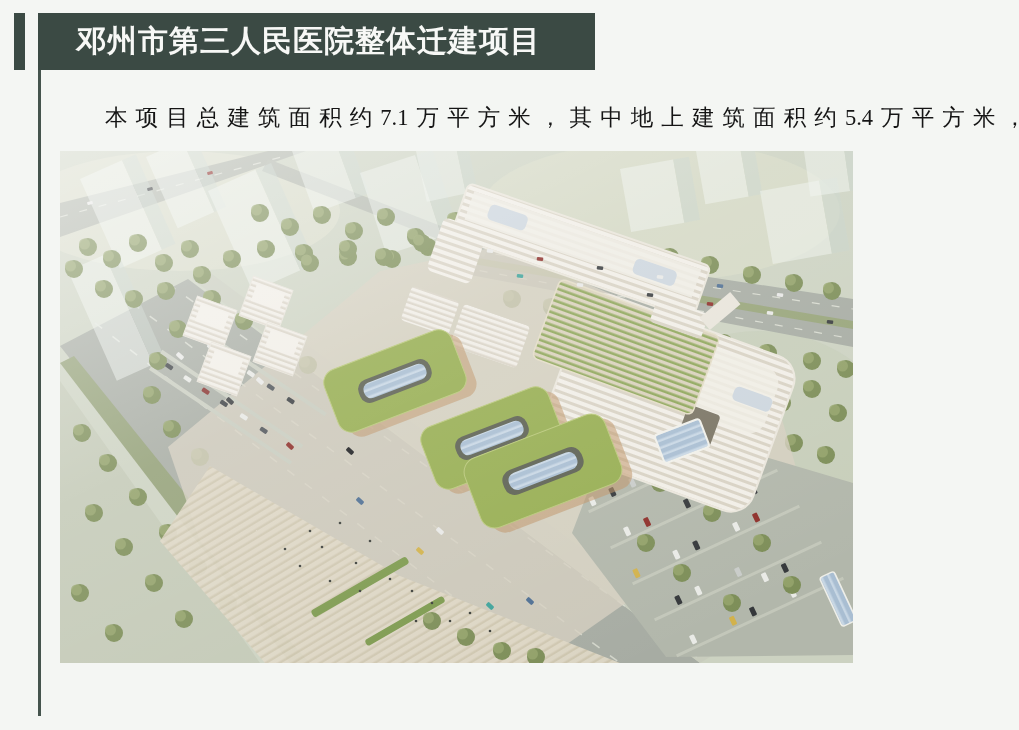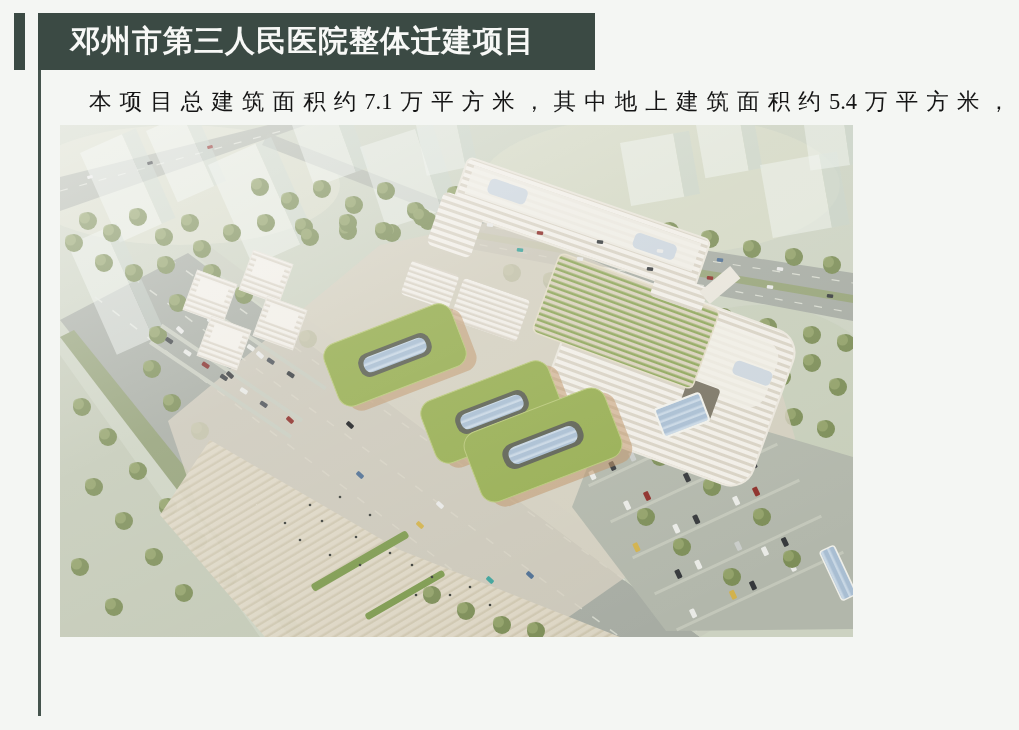--- a/index.html
+++ b/index.html
@@ -8,26 +8,26 @@
     background:#f4f6f3;
     font-family:"Liberation Sans",sans-serif;
   }
   .slide{position:absolute;inset:0;}
   .accent-bar{position:absolute;left:14px;top:13px;width:11px;height:57px;background:#3b4a44;}
   .title-bar{
     position:absolute;left:38px;top:13px;width:557px;height:57px;background:#3b4a44;
     display:flex;align-items:center;padding-left:27px;box-sizing:border-box;
   }
   .title-bar h1{
-    margin:5px;font-size:30px;font-weight:bold;color:#f7f8f6;letter-spacing:1px;
+    margin:11px;font-size:30px;font-weight:bold;color:#f7f8f6;letter-spacing:1px;
     font-family:"Liberation Sans",sans-serif;white-space:nowrap;
   }
   .v-rule{position:absolute;left:38px;top:70px;width:3px;height:646px;background:#45544d;}
   .content{position:absolute;left:44px;top:86px;width:966px;}
-  .para{margin:0;}
+  .para{margin:16px;}
   .para .line{
     font-family:"Liberation Serif",serif;
     font-size:22.5px;line-height:32.5px;color:#151515;
     text-align:justify;text-align-last:justify;text-justify:inter-character;
     width:966px;
   }
   .para .line.first{text-indent:2em;}
   figure.render{margin:6px 0 0 16px;width:793px;height:512px;padding:0;}
   figure.render svg{display:block;}
 </style>

